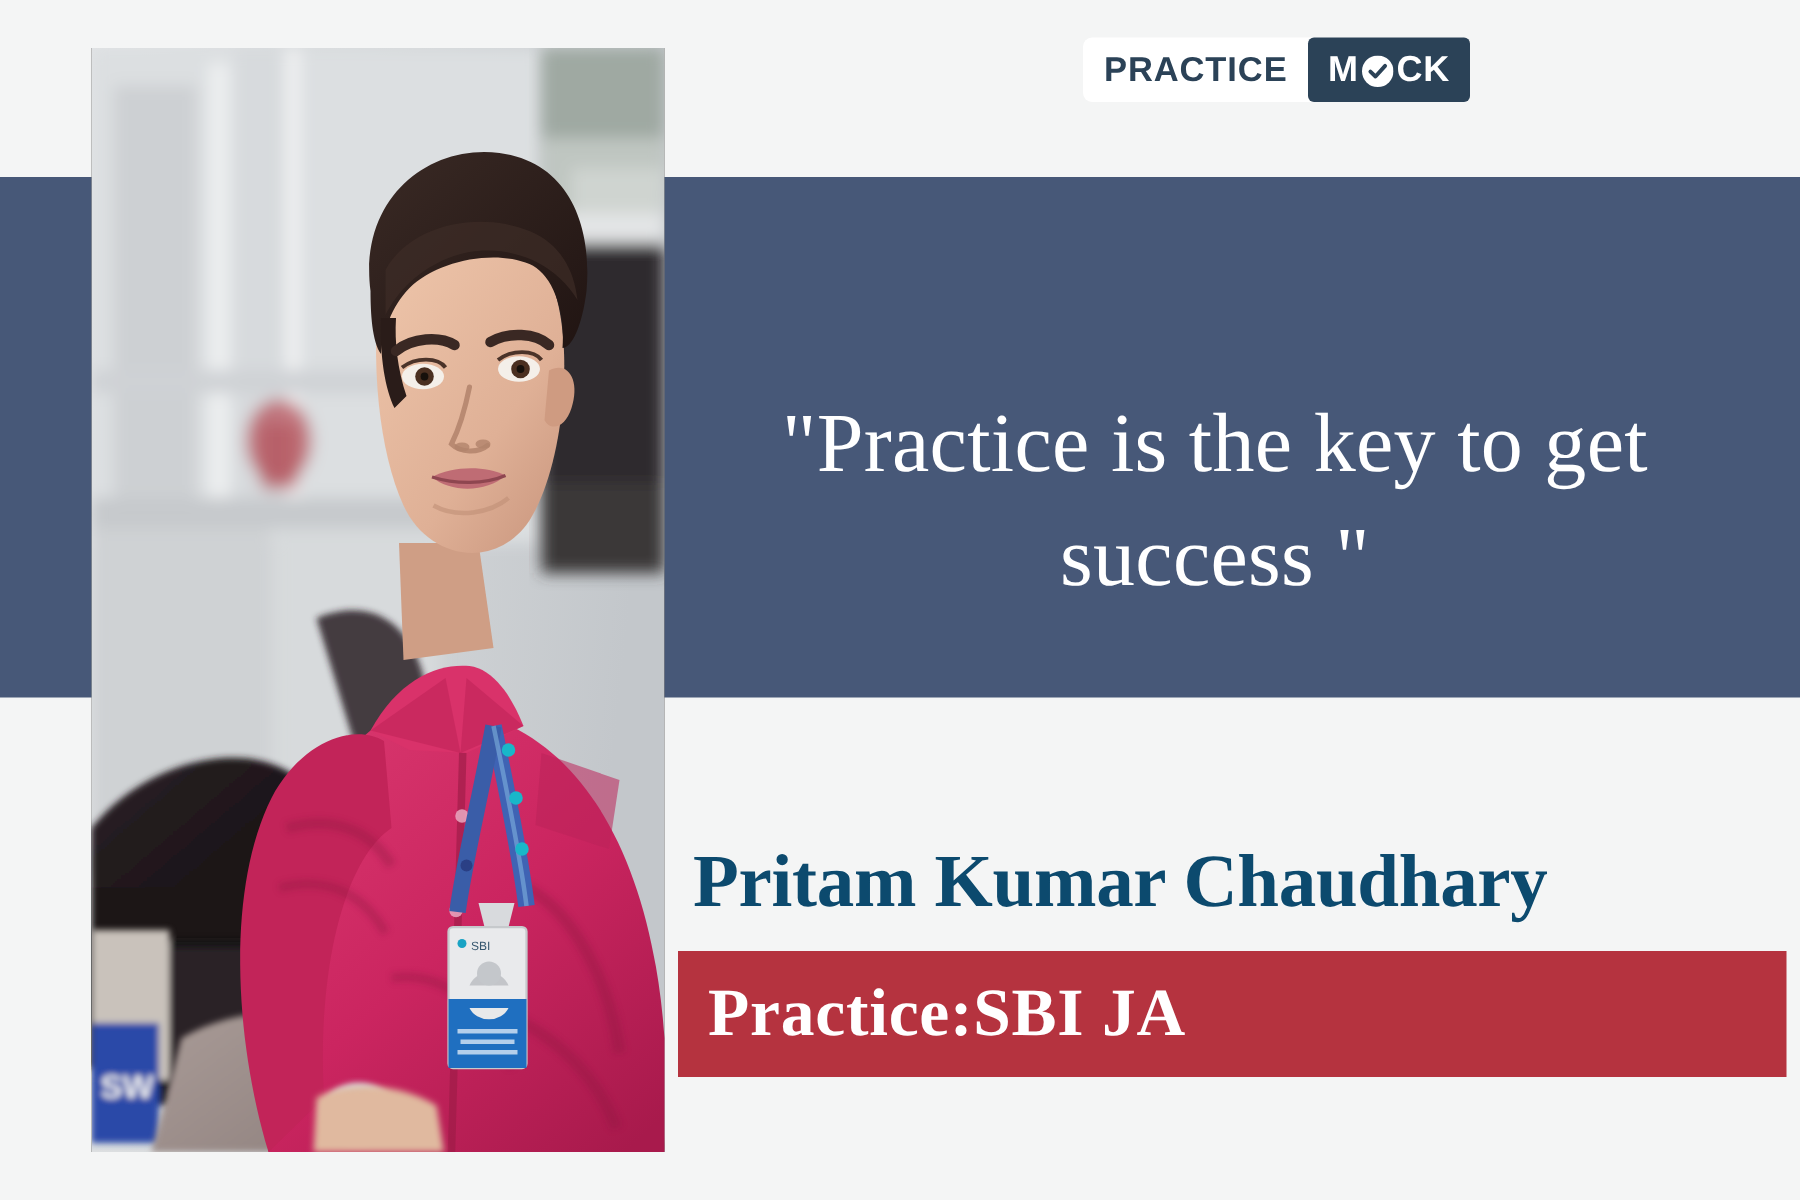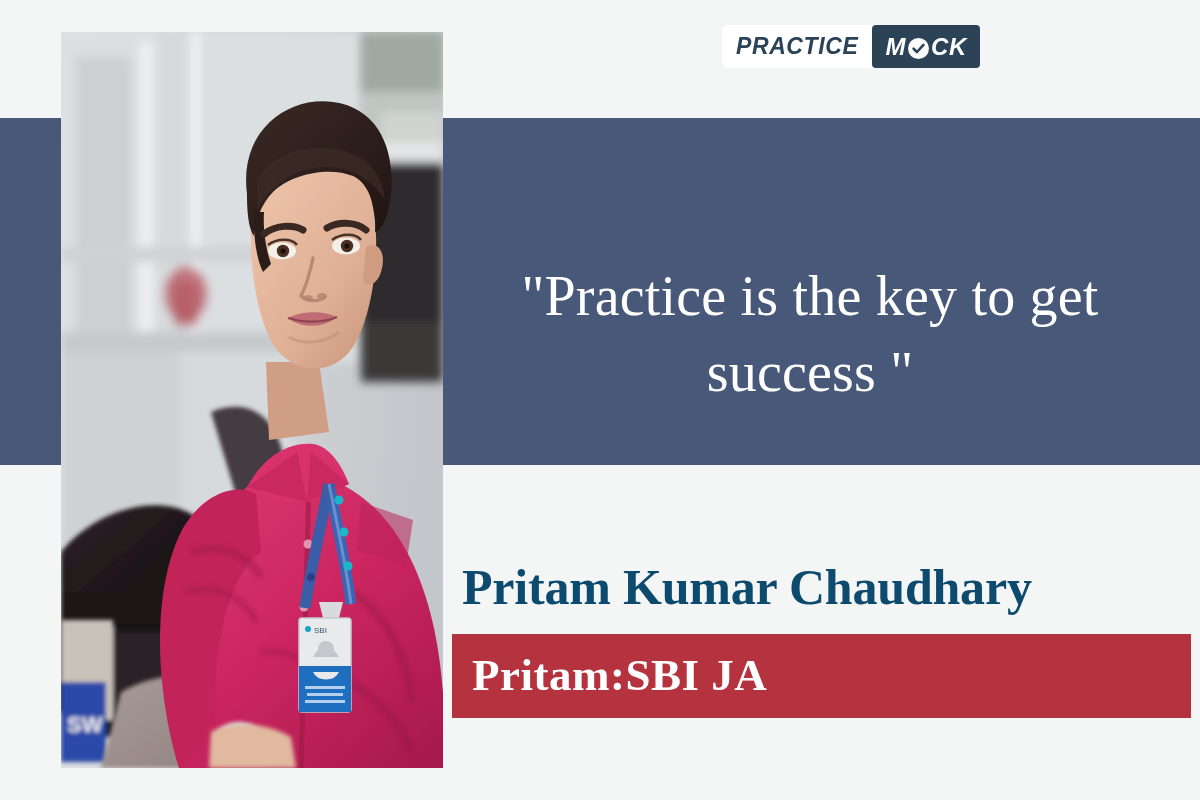--- a/index.html
+++ b/index.html
@@ -48,21 +48,20 @@
     position: absolute;
     left: 722px;
     top: 25px;
     height: 43px;
     background: #ffffff;
     border-radius: 6px;
     display: flex;
     align-items: center;
     padding: 0 0 0 14px;
     box-sizing: border-box;
-    font-style: italic;
   }
   .logo-practice {
     color: #2b4257;
     font-family: "Liberation Sans", sans-serif;
     font-weight: bold;
     font-size: 23px;
     letter-spacing: 0.6px;
     padding-right: 14px;
   }
   .logo-mock-box {
@@ -337,16 +336,16 @@
 
       <g filter="url(#blurSoft)">
         <path d="M150 700 C 170 688, 205 690, 230 705 L235 736 L148 736 Z" fill="#e0b99f"></path>
       </g>
     </svg>
   </div>
 
   <div class="person-name">Pritam Kumar Chaudhary</div>
 
   <div class="cleared-bar">
-    <span class="cleared-text">Pritam:SBI JA</span>
+    <span class="cleared-text">Practice:SBI JA</span>
   </div>
 
 </div>
 
 </body></html>

